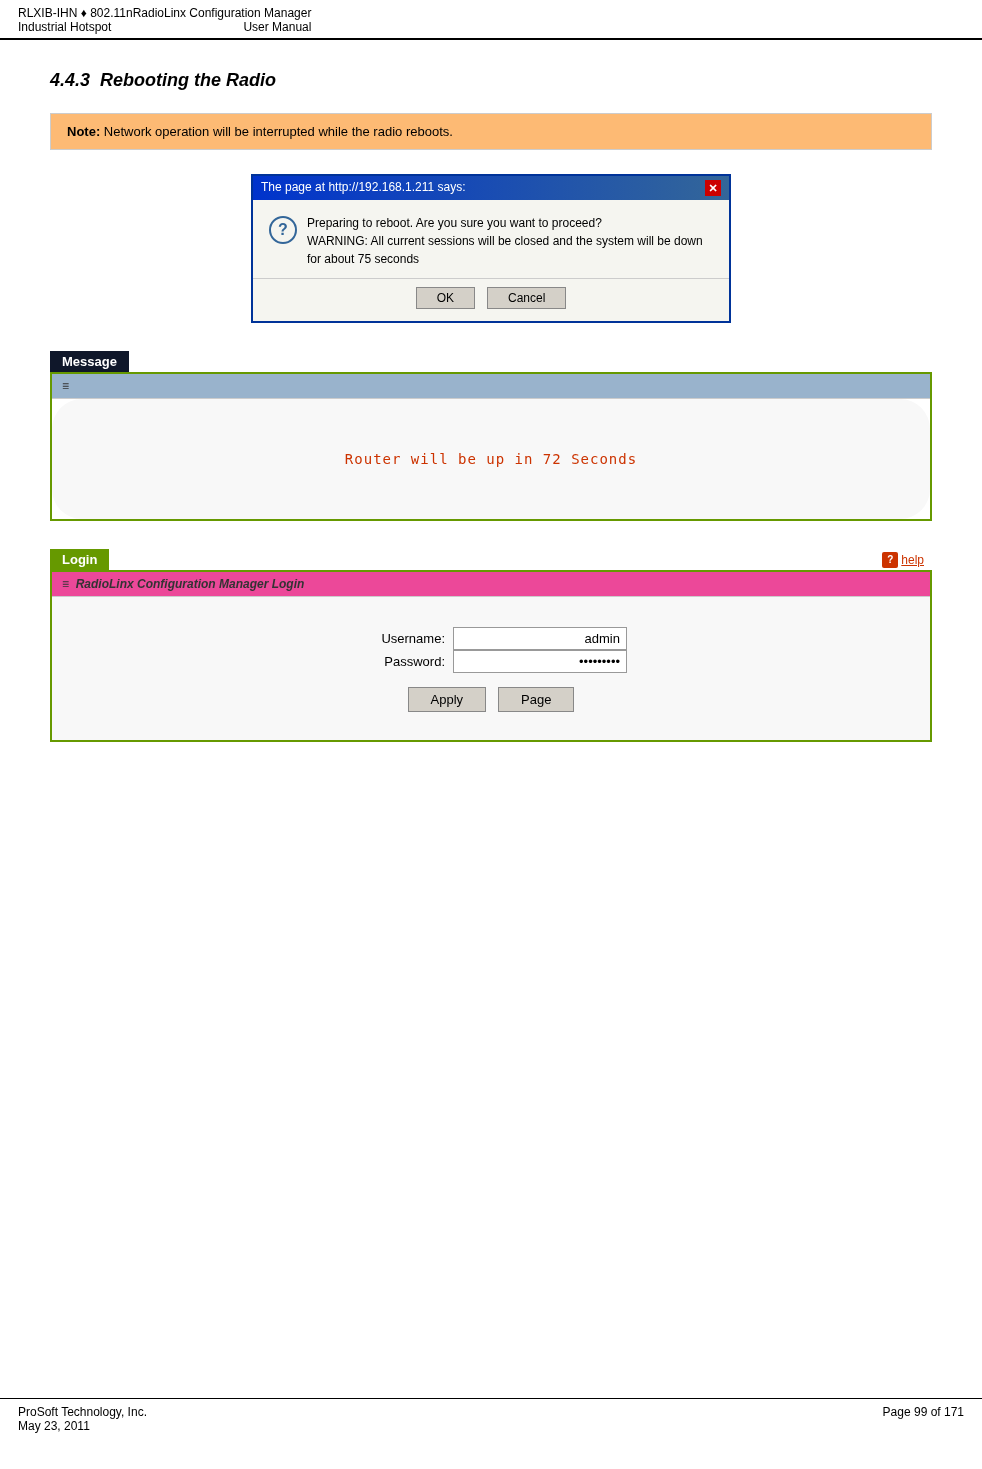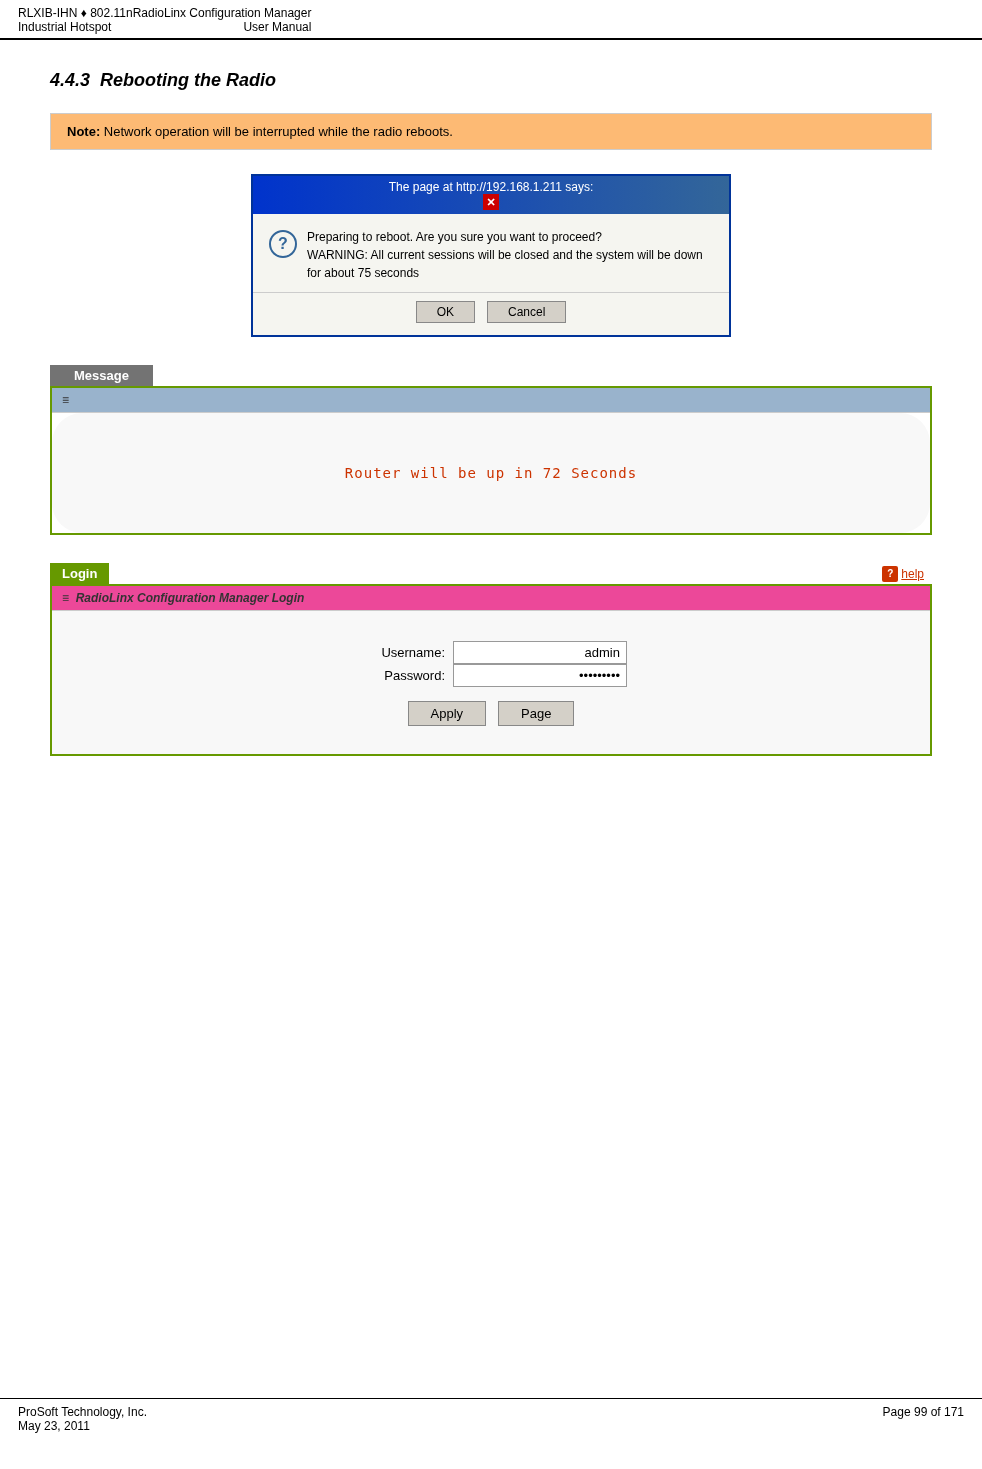--- a/index.html
+++ b/index.html
@@ -53,25 +53,23 @@
     }
     .dialog-box {
       width: 480px;
       border: 2px solid #003399;
       background: #fff;
     }
     .dialog-titlebar {
       background: linear-gradient(to right, #0033cc, #336699);
       color: #fff;
       font-size: 12px;
-      padding: 4px 16px;
+      padding: 4px 8px;
       display: flex;
       justify-content: space-between;
-      align-items: center;
-      flex-direction: column;
     }
     .dialog-close-btn {
       background: #cc0000;
       color: #fff;
       border: none;
       width: 16px;
       height: 16px;
       font-size: 11px;
       cursor: pointer;
       font-weight: bold;
@@ -120,23 +118,23 @@
       cursor: pointer;
     }
 
     
     .panel-container {
       border: 2px solid #669900;
       margin-bottom: 28px;
     }
     .panel-tab {
       display: inline-block;
-      background: #737373;
-      color: #fff;
-      padding: 3px 24px;
+      background: #0f172a;
+      color: #fff;
+      padding: 3px 12px;
       font-size: 13px;
       font-weight: bold;
     }
     .panel-header {
       background: #99b3cc;
       padding: 5px 10px;
       font-size: 12px;
       color: #333;
       border-bottom: 1px solid #ccc;
     }

